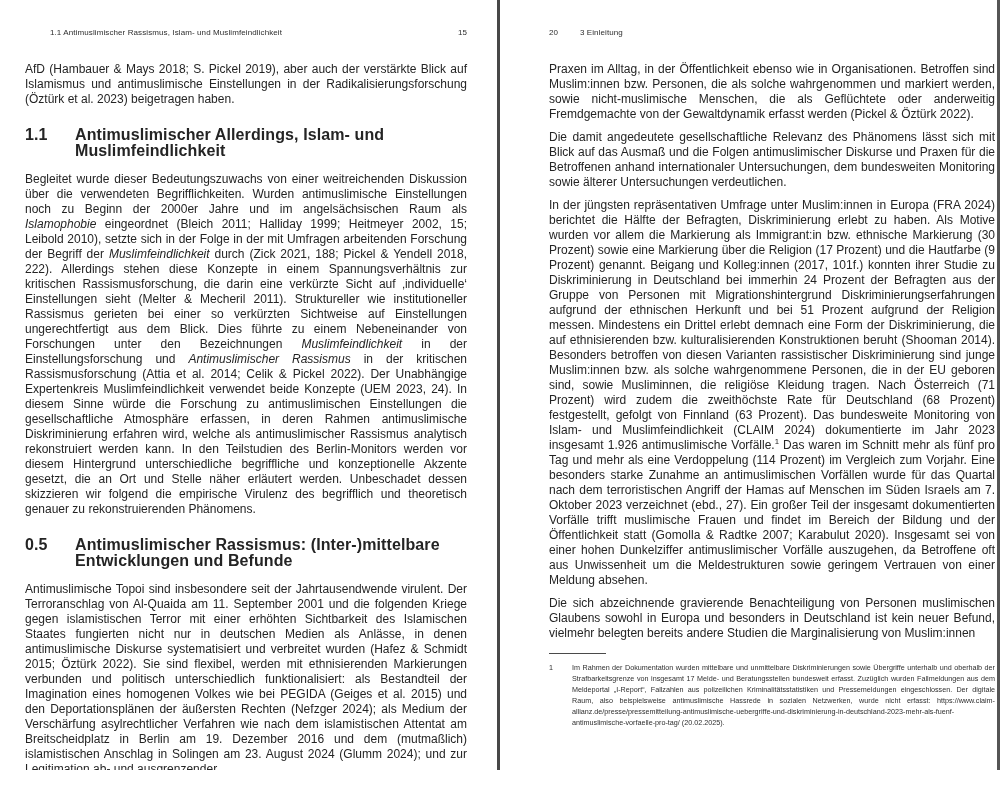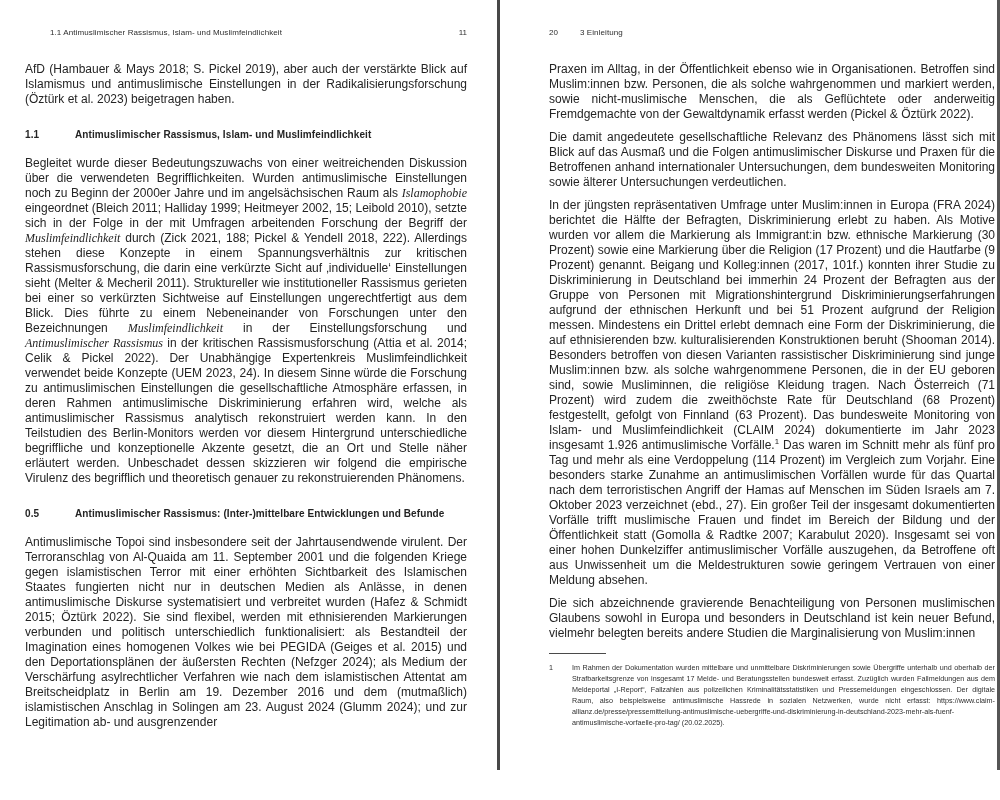--- a/index.html
+++ b/index.html
@@ -11,50 +11,50 @@
   .page-left{left:25px;width:442px;}
   .page-right{left:549px;width:446px;}
   .running-head{display:flex;align-items:baseline;font-size:8px;line-height:10px;
                 color:#2e2e2e;margin-bottom:24px;}
   .running-head .rh-text{letter-spacing:.1px;}
   .page-left .rh-text{margin-left:25px;flex:1;}
   .page-left .rh-num{text-align:right;}
   .page-right .rh-num{margin-right:22px;}
   .para{font-size:12px;line-height:15px;text-align:justify;margin:0 0 8px 0;
         hyphens:auto;-webkit-hyphens:auto;}
-  .para .it{font-style:italic;font-family:Liberation Serif, serif;}
+  .para .it{font-style:italic;}
   .para sup{font-size:65%;line-height:0;}
-  .heading{display:flex;font-weight:bold;font-size:10px;line-height:16px;
+  .heading{display:flex;font-weight:bold;font-size:16px;line-height:16px;
            margin:20px 0 13px 0;letter-spacing:.1px;}
   .h-num{width:50px;flex:0 0 50px;}
   .h-title{flex:1;}
   .footnote{position:absolute;left:549px;top:653px;width:446px;}
   .fn-rule{width:57px;border-top:1.2px solid #4a4a4a;margin-bottom:9px;}
   .fn-body{display:flex;font-size:7.2px;line-height:10.9px;color:#2e2e2e;}
   .fn-num{width:23px;flex:0 0 23px;}
   .fn-text{flex:1;text-align:justify;overflow-wrap:anywhere;hyphens:auto;}
 </style>
 </head>
 <body>
 
 <div class="spread">
 
   <div class="gutter"></div>
   <div class="edge-right"></div>
 
   <div class="page page-left">
     <div class="running-head">
       <span class="rh-text">1.1  Antimuslimischer Rassismus, Islam- und Muslimfeindlichkeit</span>
-      <span class="rh-num">11</span>
+      <span class="rh-num">15</span>
     </div>
     <div class="page-body">
         <p class="para"><span>AfD (Hambauer &amp; Mays 2018; S. Pickel 2019), aber auch der verstärkte Blick auf Islamismus und antimuslimische Einstellungen in der Radikalisierungsforschung (Öztürk et al. 2023) beigetragen haben.</span></p>
         <div class="heading">
           <span class="h-num">1.1</span>
-          <span class="h-title">Antimuslimischer Rassismus, Islam- und Muslimfeindlichkeit</span>
+          <span class="h-title">Antimuslimischer Allerdings, Islam- und Muslimfeindlichkeit</span>
         </div>
         <p class="para"><span>Begleitet wurde dieser Bedeutungszuwachs von einer weitreichenden Diskussion über die verwendeten Begrifflichkeiten. Wurden antimuslimische Einstellungen noch zu Beginn der 2000er Jahre und im angelsächsischen Raum als </span><span class="it">Islamophobie</span><span> eingeordnet (Bleich 2011; Halliday 1999; Heitmeyer 2002, 15; Leibold 2010), setzte sich in der Folge in der mit Umfragen arbeitenden Forschung der Begriff der </span><span class="it">Muslimfeindlichkeit</span><span> durch (Zick 2021, 188; Pickel &amp; Yendell 2018, 222). Allerdings stehen diese Konzepte in einem Spannungsverhältnis zur kritischen Rassismusforschung, die darin eine verkürzte Sicht auf ‚individuelle‘ Einstellungen sieht (Melter &amp; Mecheril 2011). Struktureller wie institutioneller Rassismus gerieten bei einer so verkürzten Sichtweise auf Einstellungen ungerechtfertigt aus dem Blick. Dies führte zu einem Nebeneinander von Forschungen unter den Bezeichnungen </span><span class="it">Muslimfeindlichkeit</span><span> in der Einstellungsforschung und </span><span class="it">Antimuslimischer Rassismus</span><span> in der kritischen Rassismusforschung (Attia et al. 2014; Celik &amp; Pickel 2022). Der Unabhängige Expertenkreis Muslimfeindlichkeit verwendet beide Konzepte (UEM 2023, 24). In diesem Sinne würde die Forschung zu antimuslimischen Einstellungen die gesellschaftliche Atmosphäre erfassen, in deren Rahmen antimuslimische Diskriminierung erfahren wird, welche als antimuslimischer Rassismus analytisch rekonstruiert werden kann. In den Teilstudien des Berlin-Monitors werden vor diesem Hintergrund unterschiedliche begriffliche und konzeptionelle Akzente gesetzt, die an Ort und Stelle näher erläutert werden. Unbeschadet dessen skizzieren wir folgend die empirische Virulenz des begrifflich und theoretisch genauer zu rekonstruierenden Phänomens.</span></p>
         <div class="heading">
           <span class="h-num">0.5</span>
           <span class="h-title">Antimuslimischer Rassismus: (Inter-)mittelbare Entwicklungen und Befunde</span>
         </div>
         <p class="para"><span>Antimuslimische Topoi sind insbesondere seit der Jahrtausendwende virulent. Der Terroranschlag von Al-Quaida am 11. September 2001 und die folgenden Kriege gegen islamistischen Terror mit einer erhöhten Sichtbarkeit des Islamischen Staates fungierten nicht nur in deutschen Medien als Anlässe, in denen antimuslimische Diskurse systematisiert und verbreitet wurden (Hafez &amp; Schmidt 2015; Öztürk 2022). Sie sind flexibel, werden mit ethnisierenden Markierungen verbunden und politisch unterschiedlich funktionalisiert: als Bestandteil der Imagination eines homogenen Volkes wie bei PEGIDA (Geiges et al. 2015) und den Deportationsplänen der äußersten Rechten (Nefzger 2024); als Medium der Verschärfung asylrechtlicher Verfahren wie nach dem islamistischen Attentat am Breitscheidplatz in Berlin am 19. Dezember 2016 und dem (mutmaßlich) islamistischen Anschlag in Solingen am 23. August 2024 (Glumm 2024); und zur Legitimation ab- und ausgrenzender</span></p>
       </div>
   </div>
 

